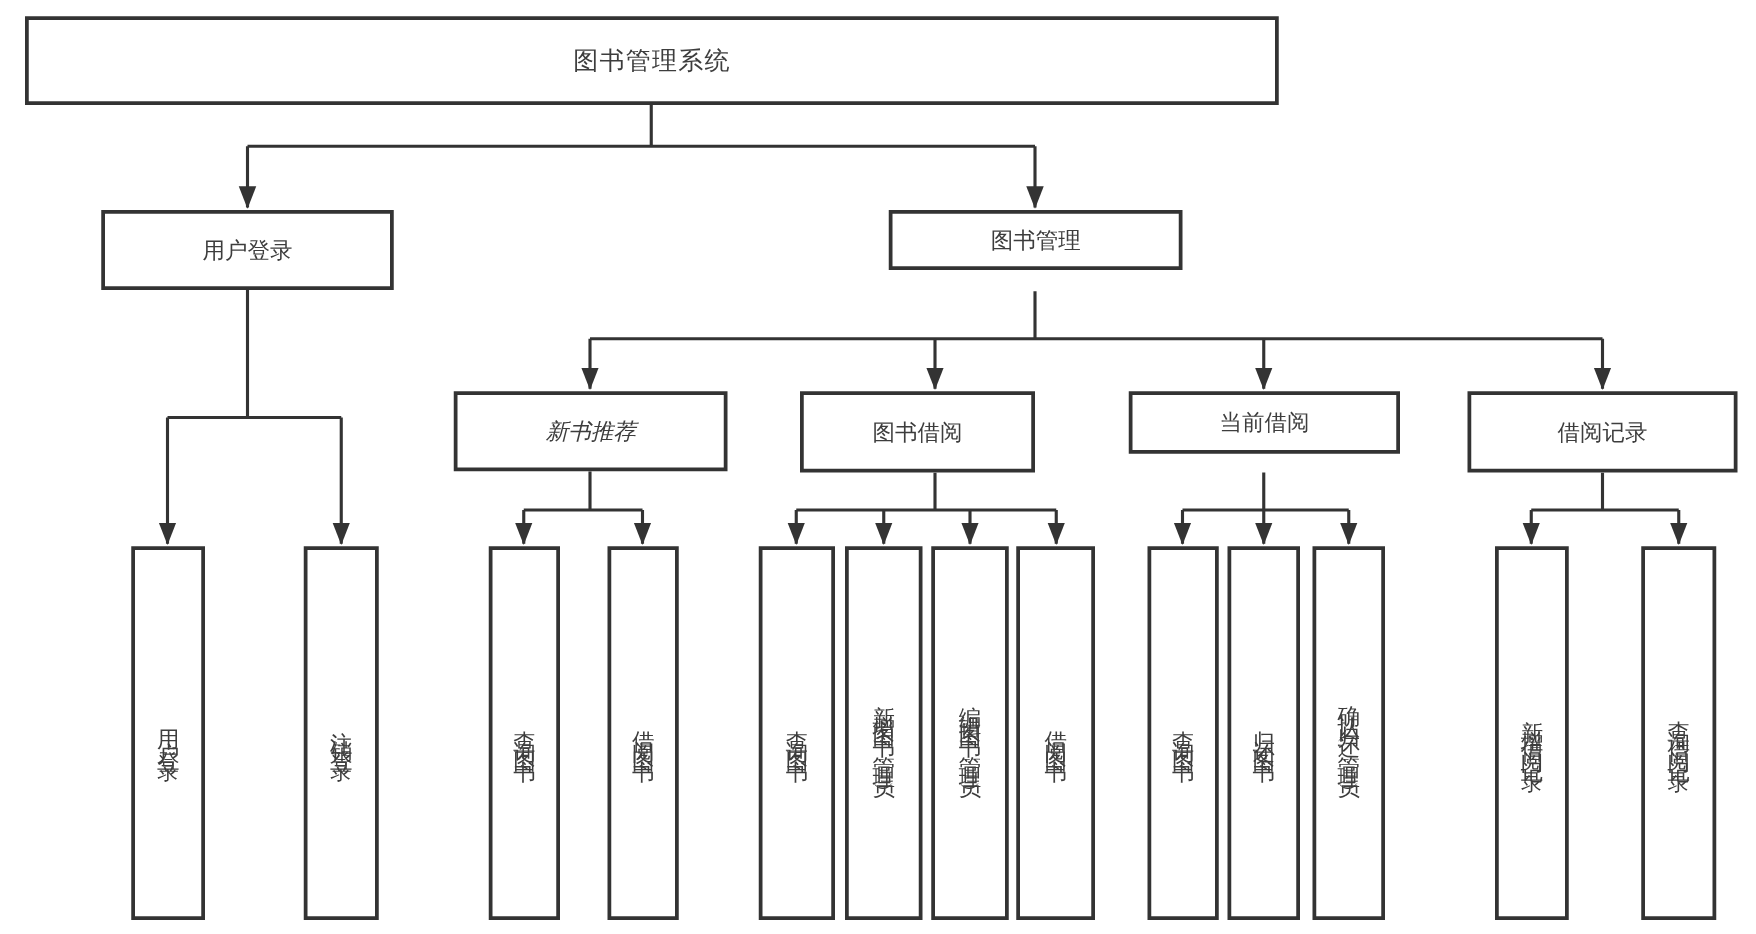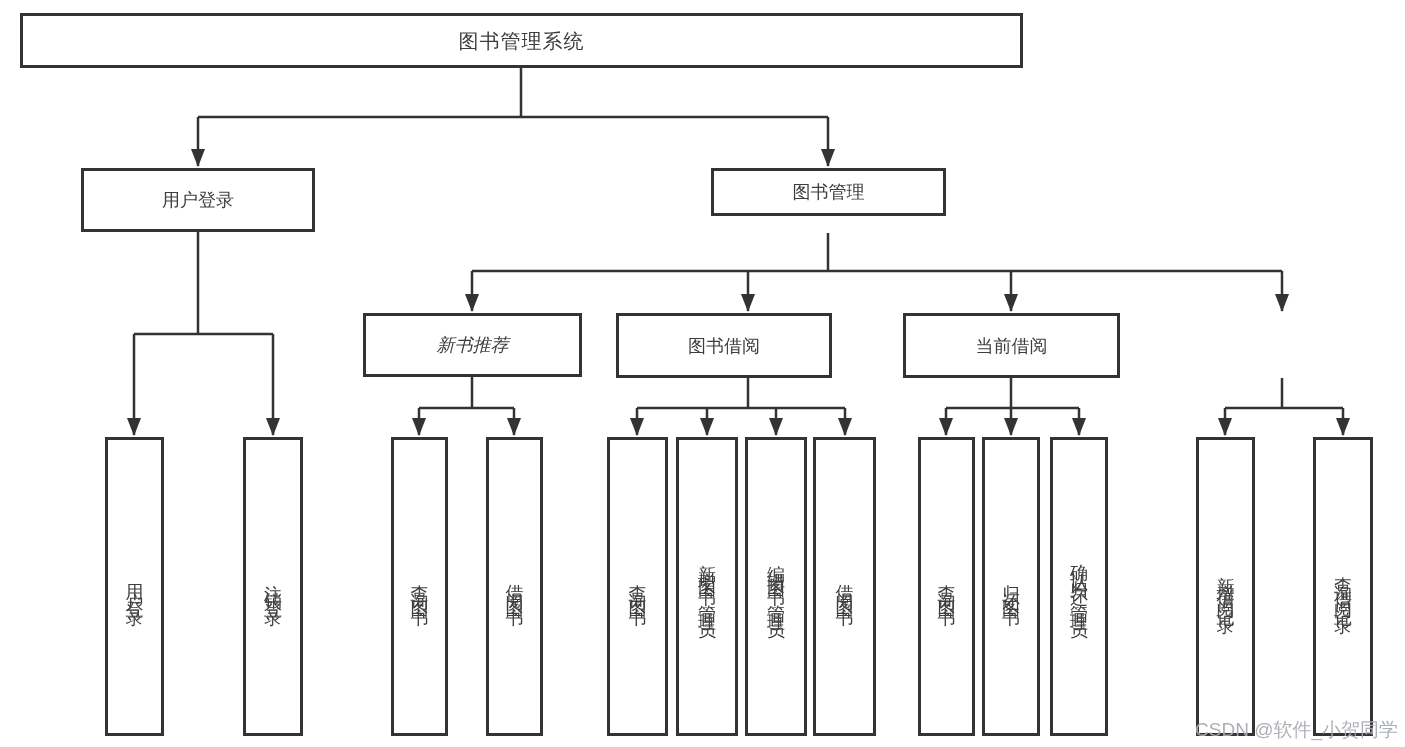--- a/index.html
+++ b/index.html
@@ -29,26 +29,26 @@
     z-index: 2;
   }
   .node .label {
     font-size: 18px;
     line-height: 1;
     white-space: nowrap;
     color: #3d3d3d;
   }
   .n-root .label { font-size: 20px; letter-spacing: 1px; }
   
-  .n-root           { left: 20px;  top: 13px;  width: 1003px; height: 55px; }
+  .n-root           { left: 20px;  top: 13px;  width: 1003px; height: 71px; }
   .n-user-login     { left: 81px;  top: 168px; width: 234px;  height: 64px; }
   .n-book-mgmt      { left: 711px; top: 168px; width: 235px;  height: 48px; }
   .n-new-book       { left: 363px; top: 313px; width: 219px;  height: 64px; font-style: italic; }
-  .n-book-borrow    { left: 616px; top: 313px; width: 216px;  height: 65px; }
-  .n-current-borrow { left: 903px; top: 313px; width: 217px;  height: 65px; }
+  .n-book-borrow    { left: 640px; top: 313px; width: 188px;  height: 65px; }
+  .n-current-borrow { left: 903px; top: 313px; width: 217px;  height: 50px; }
   .n-borrow-records { left: 1174px;top: 313px; width: 216px;  height: 65px; }
   
   .leaf { top: 437px; height: 299px; }
   .leaf .label {
     writing-mode: vertical-rl;
     text-orientation: mixed;
     letter-spacing: 0.45em;
   }
   .n-leaf-user-login   { left: 105px;  width: 59px; }
   .n-leaf-logout       { left: 243px;  width: 60px; }
@@ -141,20 +141,23 @@
 
   <div class="node n-new-book">
     <span class="label">新书推荐</span>
   </div>
   <div class="node n-book-borrow">
     <span class="label">图书借阅</span>
   </div>
   <div class="node n-current-borrow">
     <span class="label">当前借阅</span>
   </div>
+  <div class="node n-borrow-records">
+    <span class="label">借阅记录</span>
+  </div>
 
   <div class="node leaf n-leaf-user-login">
     <span class="label">用户登录</span>
   </div>
   <div class="node leaf n-leaf-logout">
     <span class="label">注销登录</span>
   </div>
   <div class="node leaf n-leaf-query1">
     <span class="label">查询图书</span>
   </div>
@@ -182,15 +185,14 @@
   <div class="node leaf n-leaf-confirm">
     <span class="label">确认归还（管理员）</span>
   </div>
   <div class="node leaf n-leaf-add-record">
     <span class="label">新增借阅记录</span>
   </div>
   <div class="node leaf n-leaf-query-record">
     <span class="label">查询借阅记录</span>
   </div>
 
-  <div class="watermark">CSDN @软件_小贺同学</div>
 
 </div>
 
 </body></html>

